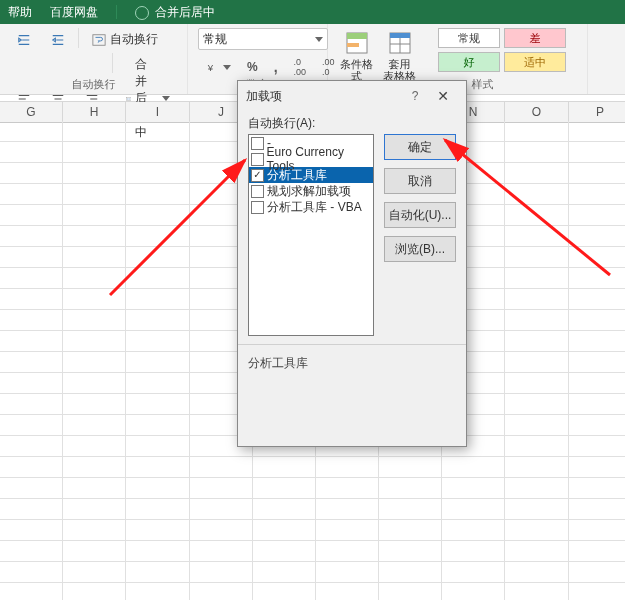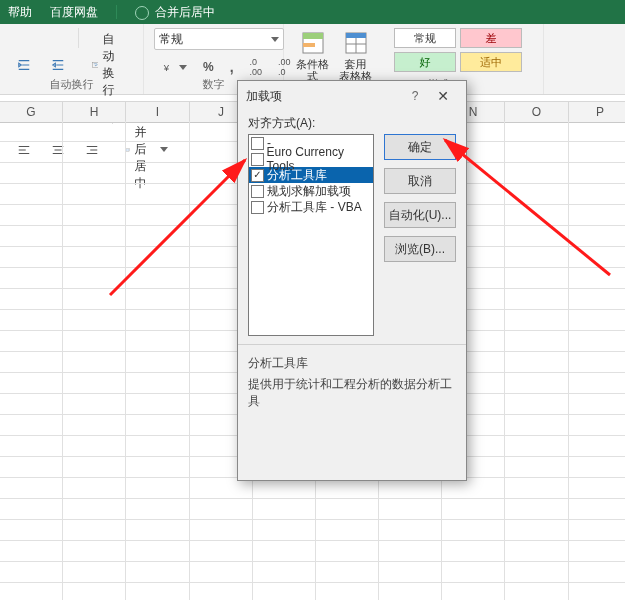--- a/index.html
+++ b/index.html
@@ -67,21 +67,21 @@
     <span class="item">百度网盘</span>
     <span class="sep"></span>
     <span class="search">
       <span class="lamp"></span>
       <span>合并后居中</span>
     </span>
   </div>
 
   <div class="ribbon">
 
-    <div class="rgroup" style="width:144px">
+    <div class="rgroup" style="width:188px">
       <div class="ctls" style="flex-direction:column;gap:2px;">
         <div style="display:flex;gap:6px;">
           <span class="btnish">
             <svg class="ic" viewBox="0 0 16 16">
                 <path d="M2 3h12M6 8h8M2 13h12M2 6l3 2-3 2z" stroke="#3b78b5" stroke-width="1.2" fill="none"></path>
               </svg>
           </span>
           <span class="btnish">
             <svg class="ic" viewBox="0 0 16 16">
                 <path d="M2 3h12M6 8h8M2 13h12M5 6l-3 2 3 2z" stroke="#3b78b5" stroke-width="1.2" fill="none"></path>
@@ -469,21 +469,21 @@
     </div>
 
   <div class="dialog">
     <div class="dtitle">
       <span>加载项</span>
       <span class="spacer"></span>
       <span class="qmark">?</span>
       <span class="xbtn">✕</span>
     </div>
     <div class="body">
-      <div class="listlab">对齐方式(A):</div>
+      <div class="listlab">自动换行(A):</div>
       <div class="layout">
         <div class="listbox" id="addinlist">
             <div class="li">
               <span class="cb"></span>
               <span>-</span>
             </div>
             <div class="li">
               <span class="cb"></span>
               <span>Euro Currency Tools</span>
             </div>
@@ -503,21 +503,20 @@
         <div class="btns">
           <div class="dbtn primary">确定</div>
           <div class="dbtn">取消</div>
           <div class="dbtn">自动化(U)...</div>
           <div class="dbtn">浏览(B)...</div>
         </div>
       </div>
       <hr>
       <div class="desc">
         <div class="dh">分析工具库</div>
-        <div>提供用于统计和工程分析的数据分析工具</div>
       </div>
       <div style="height:60px"></div>
     </div>
   </div>
 
   <svg class="arrow" style="left:105px;top:150px;width:150px;height:150px" viewBox="0 0 150 150">
     <defs>
         <marker id="ah1" markerWidth="10" markerHeight="10" refX="8" refY="3" orient="auto">
           <path d="M0,0 L0,6 L9,3 z" fill="#ff1a1a"></path>
         </marker>

